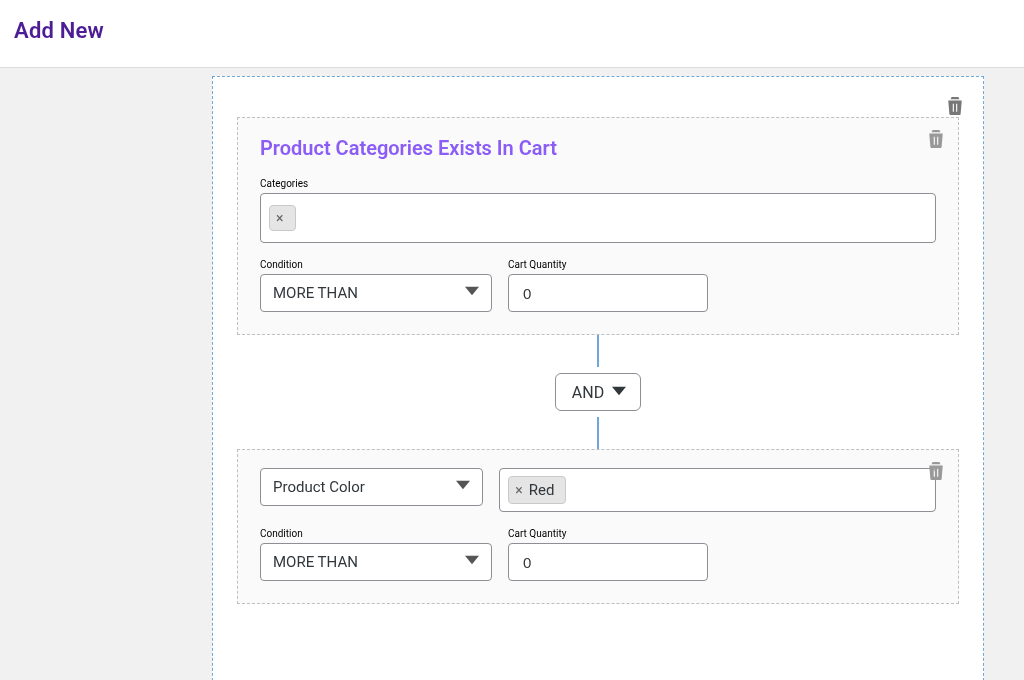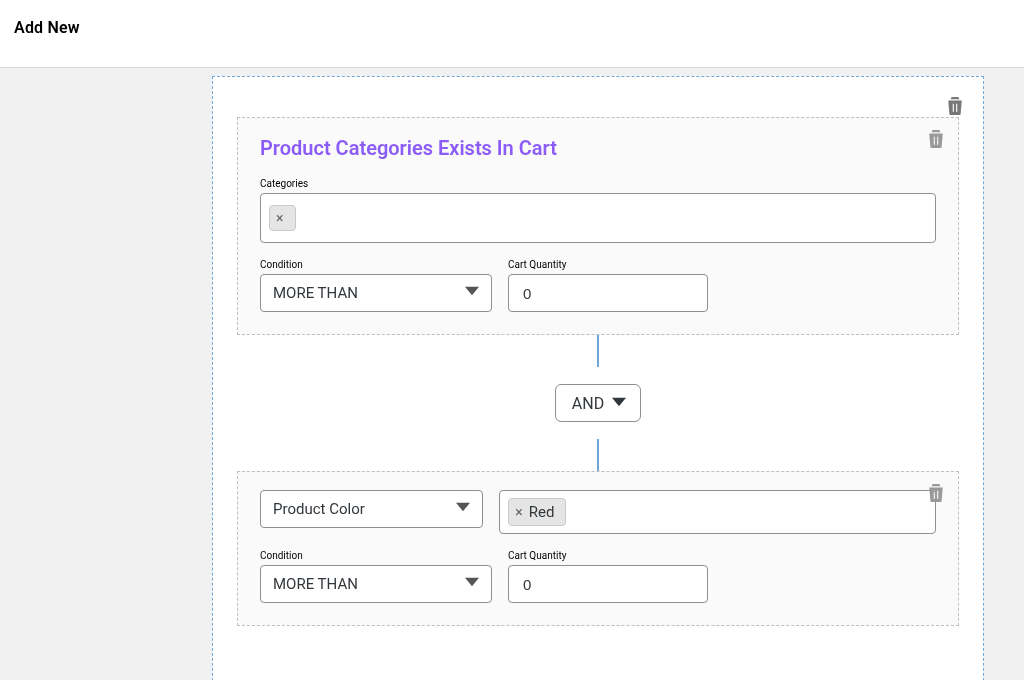--- a/index.html
+++ b/index.html
@@ -15,23 +15,23 @@
 
   
   .page-header {
     background:#ffffff;
     height:68px;
     border-bottom:1px solid #dcdcdc;
   }
   .page-header h1{
     margin:0;
     padding: 18px 8px 0 14px;
-    font-size:16px;
+    font-size:22px;
     font-weight:600;
-    color:#000000;
+    color:#4c1d95;
     letter-spacing:0.2px;
   }
 
   
   .body-area{
     position:absolute;
     top:68px; left:0; right:0; bottom:0;
     background:#f1f1f1;
   }
 
@@ -150,21 +150,21 @@
   }
 
   .w-195{ width:232px; }
   .w-200{ width:200px; }
 
   
   .connector{
     display:flex;
     flex-direction:column;
     align-items:center;
-    gap:15px;
+    gap:4px;
   }
   .vline{
     width:0;
     height:32px;
     border-left:2px solid #6fa8d8;
   }
   .and-pill{
     border:1px solid #8c8f94;
     border-radius:6px;
     background:#fff;

